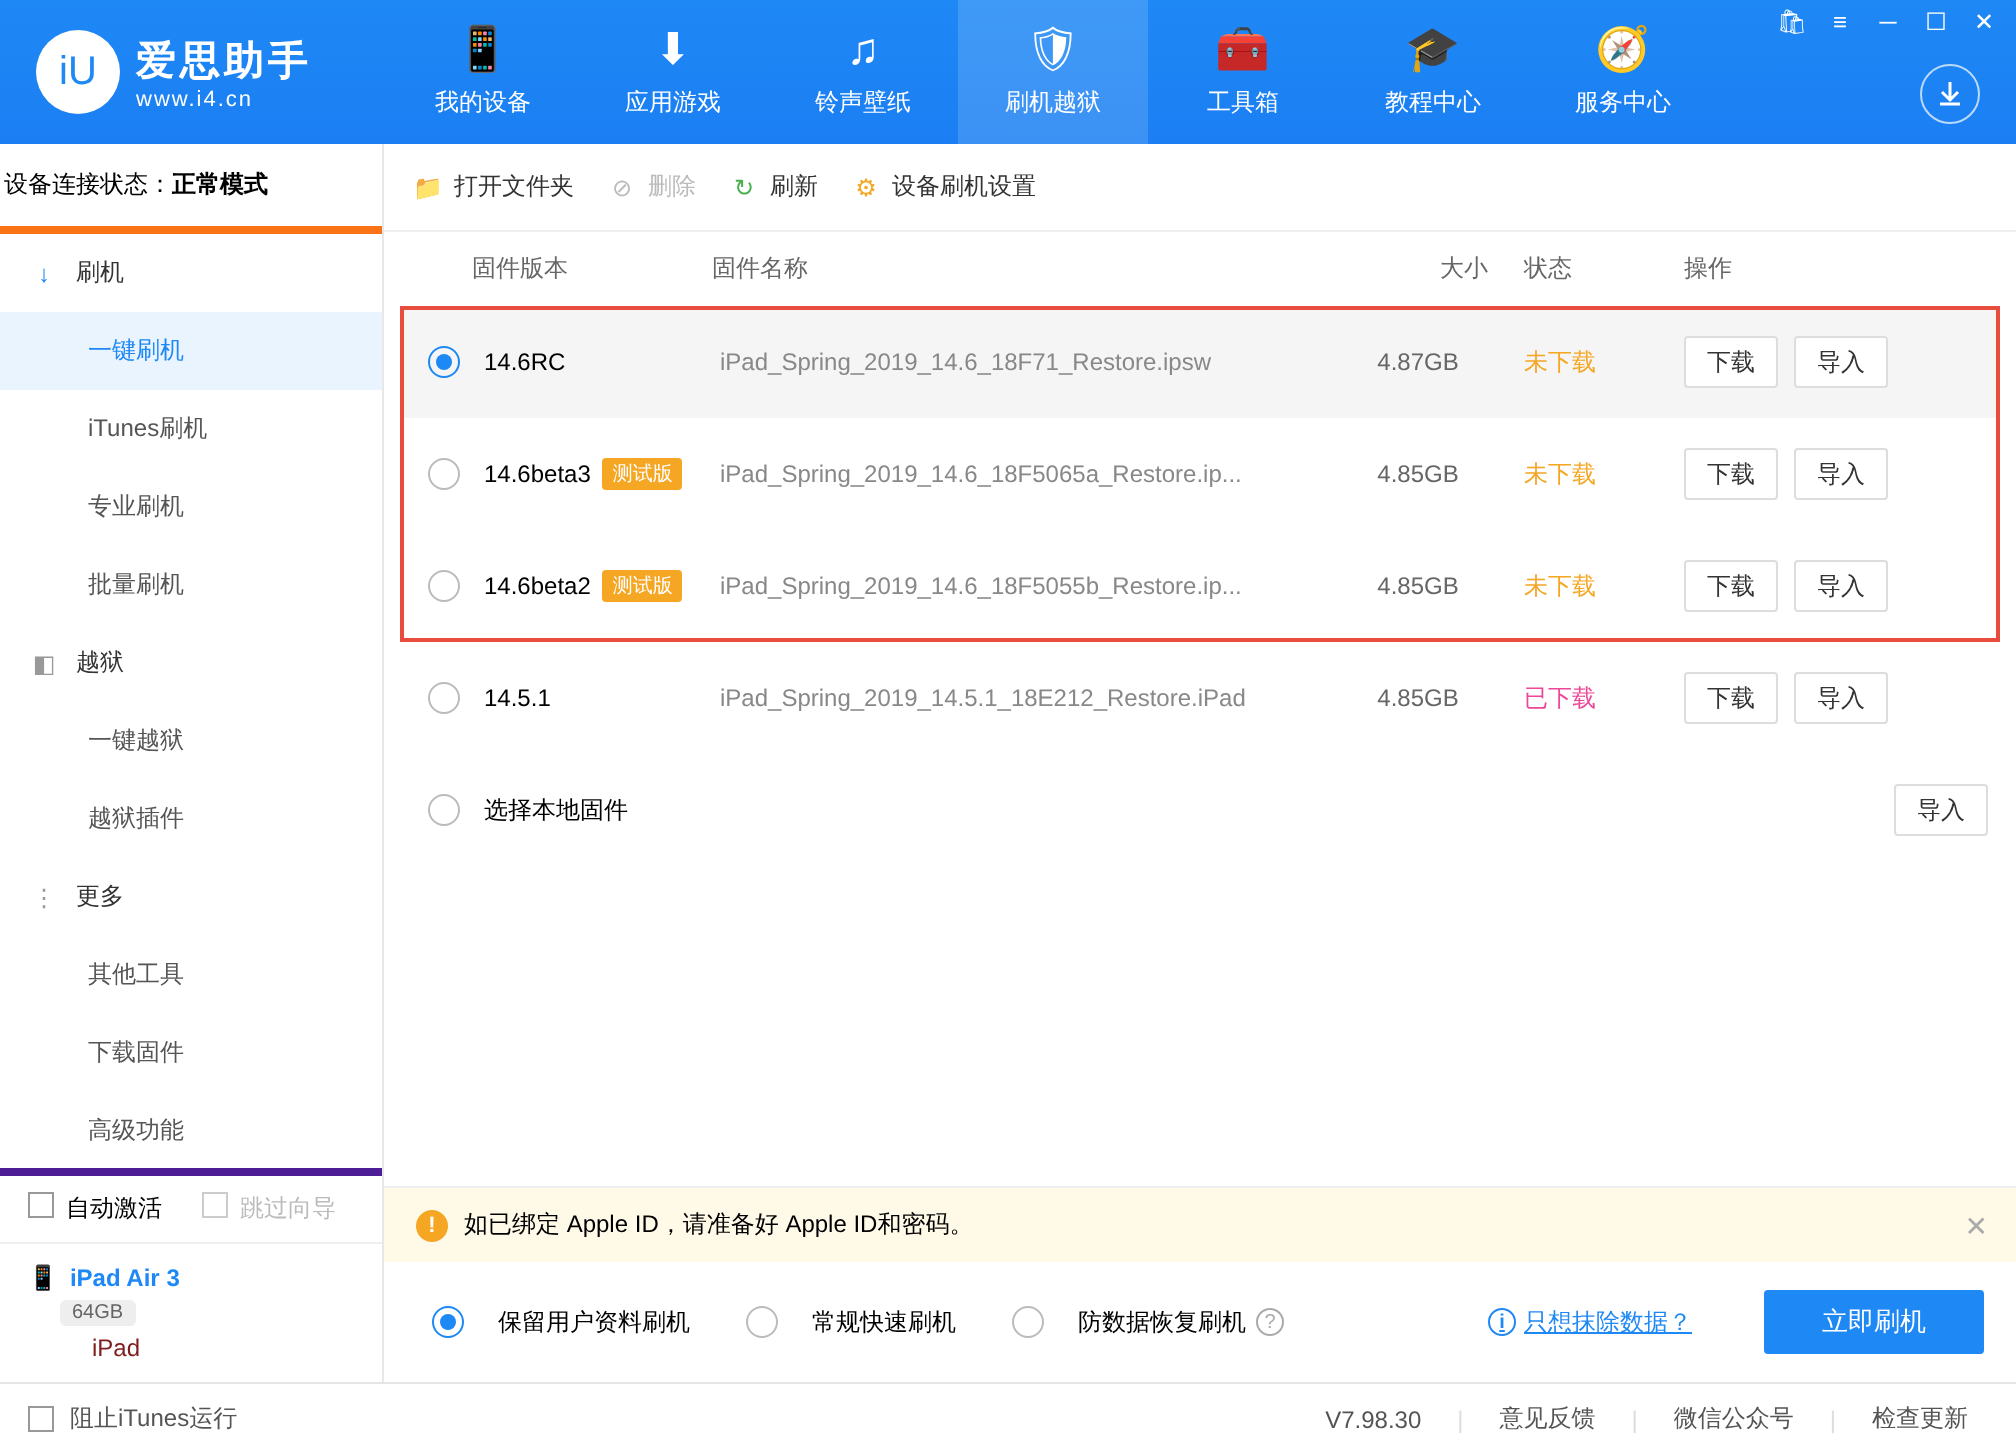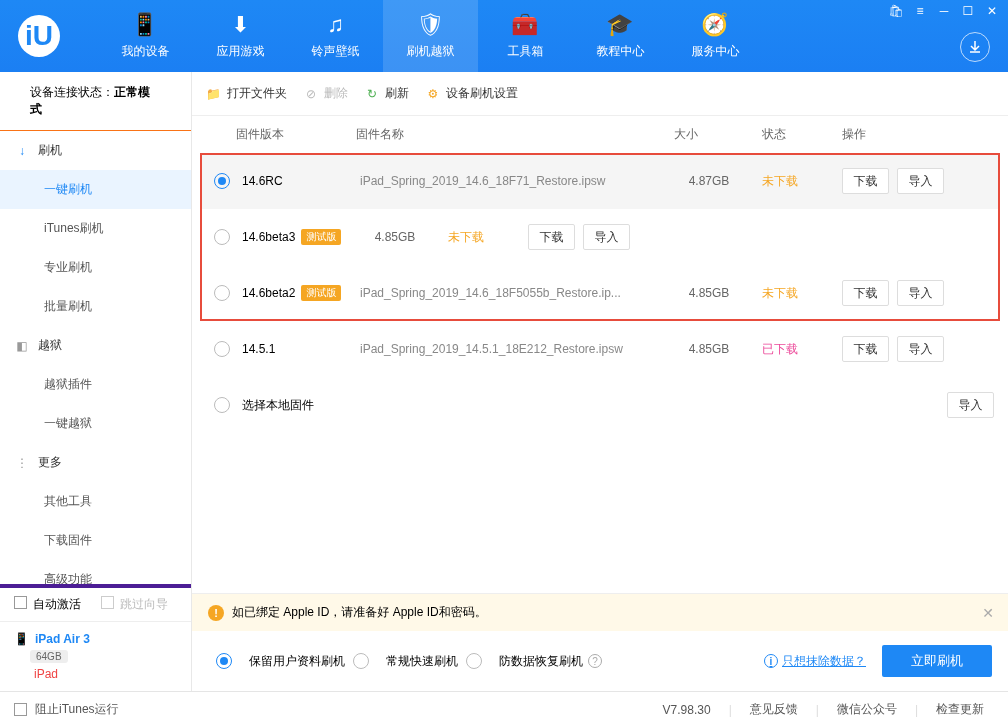--- a/index.html
+++ b/index.html
@@ -1,54 +1,54 @@
 <!DOCTYPE html>
 <html><head>
 <meta charset="utf-8">
 <style>
 *{margin:0;padding:0;box-sizing:border-box;font-family:"Microsoft YaHei",Arial,sans-serif;font-size:12px}
 body{background:#fff;width:1008px;height:727px;overflow:hidden;display:flex;flex-direction:column}
 .header{background:linear-gradient(#1e88f5,#1b7ff3);height:72px;display:flex;align-items:center;color:#fff;position:relative}
 .logo{display:flex;align-items:center;padding:0 18px;gap:8px}
-.logo-icon{width:42px;height:42px;background:#fff;border-radius:50%;display:flex;align-items:center;justify-content:center;color:#1e88f5;font-size:28px;font-weight:bold}
+.logo-icon{width:42px;height:42px;background:#fff;border-radius:50%;display:flex;align-items:center;justify-content:center;color:#1e88f5;font-size:20px;font-weight:normal}
 .logo-text{display:flex;flex-direction:column}
 .logo-text .t1{font-size:20px;font-weight:bold;letter-spacing:2px}
 .logo-text .t2{font-size:11px;letter-spacing:1px}
 .nav{display:flex;height:100%;margin-left:20px}
 .nav-item{width:95px;display:flex;flex-direction:column;align-items:center;justify-content:center;gap:5px;cursor:pointer;font-size:13px}
 .nav-item.active{background:rgba(255,255,255,.15)}
 .nav-icon{font-size:22px}
 .win-icons{position:absolute;right:8px;top:4px;display:flex;gap:8px;font-size:11px}
 .win-icons span{cursor:pointer;width:16px;text-align:center}
 .dl-btn{position:absolute;right:18px;top:32px;width:30px;height:30px;border:1.5px solid rgba(255,255,255,.7);border-radius:50%;display:flex;align-items:center;justify-content:center;cursor:pointer}
 .body{flex:1;display:flex;min-height:0}
 .sidebar{width:192px;border-right:1px solid #e8e8e8;display:flex;flex-direction:column}
-.status{padding:12px 30px;font-size:12px;border-bottom:1px solid #f97316}
+.status{padding:12px 2px;font-size:12px;border-bottom:4px solid #f97316}
 .status b{font-weight:bold}
 .menu{flex:1;overflow:auto}
 .menu-group{padding:11px 14px;display:flex;align-items:center;gap:8px;cursor:pointer;color:#333}
 .menu-group .gicon{width:16px;height:16px;display:flex;align-items:center;justify-content:center;color:#1e88f5}
 .menu-group.gray .gicon{color:#999}
 .menu-sub{padding:11px 14px 11px 44px;cursor:pointer;color:#555}
 .menu-sub.active{background:#eaf4ff;color:#1e88f5}
 .device-footer{border-top:1px solid #eee;padding:10px 14px}
 .chk-row{display:flex;gap:6px;padding:8px 14px;border-top:4px solid #4c1d95}
 .chk{width:13px;height:13px;border:1px solid #999;background:#fff}
 .device-name{color:#1e88f5;font-size:14px;font-weight:bold;display:flex;align-items:center;gap:6px}
 .badge-gb{background:#eee;color:#666;padding:1px 6px;border-radius:3px;font-size:10px;margin-top:4px;display:inline-block;margin-left:16px}
-.device-sub{color:#ef4444;margin-top:4px;margin-left:20px}
+.device-sub{color:#7f1d1d;margin-top:4px;margin-left:32px}
 .main{flex:1;display:flex;flex-direction:column;min-width:0}
 .toolbar{height:44px;display:flex;align-items:center;padding:0 14px;gap:16px;border-bottom:1px solid #eee}
 .tbtn{display:flex;align-items:center;gap:5px;cursor:pointer;color:#333}
 .tbtn.disabled{color:#bbb}
 .ticon{width:16px;height:16px;display:flex;align-items:center;justify-content:center}
 .thead{display:flex;padding:10px 14px;color:#666;font-size:12px}
 .col-v{width:150px;padding-left:30px}
 .col-n{flex:1}
-.col-s{width:70px;text-align:left}
+.col-s{width:70px;text-align:right}
 .col-st{width:80px;padding-left:18px}
 .col-op{width:170px;padding-left:18px}
 .rows{position:relative;padding:0 10px}
 .highlight-box{position:absolute;left:8px;right:8px;top:0;height:168px;border:2px solid #e74c3c;pointer-events:none}
 .row{display:flex;align-items:center;height:56px;padding:0 4px}
 .row.sel{background:#f5f5f5}
 .radio{width:16px;height:16px;border:1.5px solid #bbb;border-radius:50%;margin-right:12px;margin-left:8px;display:flex;align-items:center;justify-content:center}
 .radio.on{border-color:#1e88f5}
 .radio.on::after{content:"";width:8px;height:8px;background:#1e88f5;border-radius:50%}
 .ver{width:118px;display:flex;align-items:center;gap:6px}
@@ -57,37 +57,41 @@
 .fsize{width:70px;text-align:center;color:#666}
 .fstat{width:80px;padding-left:18px}
 .fstat.orange{color:#f5a623}
 .fstat.green{color:#ec4899}
 .ops{width:170px;padding-left:18px;display:flex;gap:8px}
 .op-btn{width:47px;height:26px;border:1px solid #ddd;background:#fff;cursor:pointer;color:#333;border-radius:2px}
 .bottom-area{border-top:1px solid #eee;margin-top:auto}
 .warn-bar{background:#fff9e8;padding:10px 16px;display:flex;align-items:center;gap:8px;position:relative}
 .warn-icon{width:16px;height:16px;background:#f5a623;border-radius:50%;color:#fff;display:flex;align-items:center;justify-content:center;font-size:11px;font-weight:bold}
 .warn-close{position:absolute;right:14px;cursor:pointer;color:#aaa;font-size:14px}
-.flash-bar{padding:14px 16px;display:flex;align-items:center;}
+.flash-bar{padding:14px 16px;display:flex;align-items:center;gap:20px}
 .flash-opt{display:flex;align-items:center;gap:5px;cursor:pointer}
 .help{width:14px;height:14px;border:1px solid #aaa;border-radius:50%;display:flex;align-items:center;justify-content:center;color:#aaa;font-size:10px}
 .info{width:14px;height:14px;border:1.5px solid #1e88f5;border-radius:50%;display:flex;align-items:center;justify-content:center;color:#1e88f5;font-size:10px;font-weight:bold}
 .erase-link{color:#1e88f5;text-decoration:underline;cursor:pointer;margin-left:auto;display:flex;align-items:center;gap:4px}
 .flash-btn{width:110px;height:32px;background:#1e88f5;color:#fff;border:none;border-radius:2px;cursor:pointer;font-size:13px;margin-left:16px}
 .footer{height:36px;border-top:1px solid #e5e5e5;display:flex;align-items:center;padding:0 14px;gap:8px;color:#555}
 .footer .spacer{flex:1}
 .footer .fitem{padding:0 10px;cursor:pointer}
 .footer .sep{color:#ddd}
 </style>
 </head>
 <body>
 
 <div class="header">
   <div class="logo">
     <div class="logo-icon">iU</div>
+    <div class="logo-text">
+      <div class="t1">爱思助手</div>
+      <div class="t2">www.i4.cn</div>
+    </div>
   </div>
   <div class="nav" id="nav">
       <div class="nav-item">
         <div class="nav-icon">📱</div>
         <div>我的设备</div>
       </div>
       <div class="nav-item">
         <div class="nav-icon">⬇</div>
         <div>应用游戏</div>
       </div>
@@ -137,22 +141,22 @@
           <span>刷机</span>
         </div>
         <div class="menu-sub active">一键刷机</div>
         <div class="menu-sub">iTunes刷机</div>
         <div class="menu-sub">专业刷机</div>
         <div class="menu-sub">批量刷机</div>
         <div class="menu-group gray">
           <span class="gicon">◧</span>
           <span>越狱</span>
         </div>
+        <div class="menu-sub">一键越狱</div>
         <div class="menu-sub">越狱插件</div>
-        <div class="menu-sub">一键越狱</div>
         <div class="menu-group gray">
           <span class="gicon">⋮</span>
           <span>更多</span>
         </div>
         <div class="menu-sub">其他工具</div>
         <div class="menu-sub">下载固件</div>
         <div class="menu-sub">高级功能</div>
       </div>
     <div class="chk-row">
       <span class="chk"></span>
@@ -205,20 +209,21 @@
           <span class="fsize">4.87GB</span>
           <span class="fstat orange">未下载</span>
           <span class="ops">
             <button class="op-btn">下载</button>
             <button class="op-btn">导入</button>
           </span>
         </div>
         <div class="row">
           <span class="radio"></span>
           <span class="ver">14.6beta3<span class="beta">测试版</span></span>
+          <span class="fname">iPad_Spring_2019_14.6_18F5065a_Restore.ip...</span>
           <span class="fsize">4.85GB</span>
           <span class="fstat orange">未下载</span>
           <span class="ops">
             <button class="op-btn">下载</button>
             <button class="op-btn">导入</button>
           </span>
         </div>
         <div class="row">
           <span class="radio"></span>
           <span class="ver">14.6beta2<span class="beta">测试版</span></span>
@@ -226,21 +231,21 @@
           <span class="fsize">4.85GB</span>
           <span class="fstat orange">未下载</span>
           <span class="ops">
             <button class="op-btn">下载</button>
             <button class="op-btn">导入</button>
           </span>
         </div>
         <div class="row">
           <span class="radio"></span>
           <span class="ver">14.5.1</span>
-          <span class="fname">iPad_Spring_2019_14.5.1_18E212_Restore.ipsw</span>
+          <span class="fname">iPad_Spring_2019_14.5.1_18E212_Restore.iPad</span>
           <span class="fsize">4.85GB</span>
           <span class="fstat green">已下载</span>
           <span class="ops">
             <button class="op-btn">下载</button>
             <button class="op-btn">导入</button>
           </span>
         </div>
         <div class="row">
           <span class="radio"></span>
           <span class="ver">选择本地固件</span>

